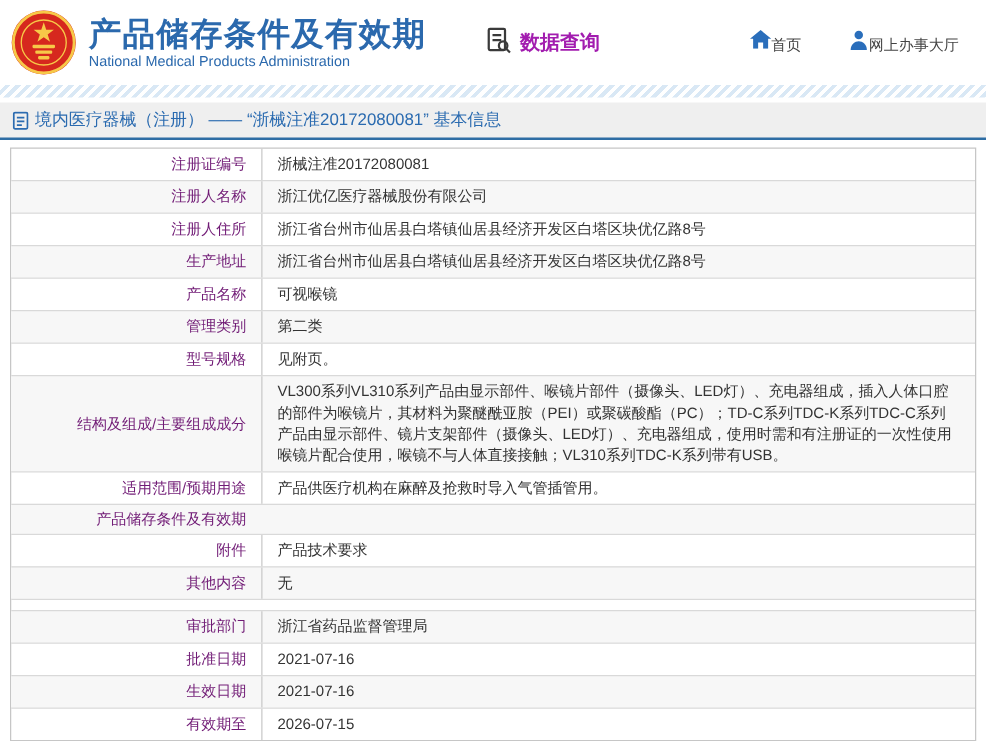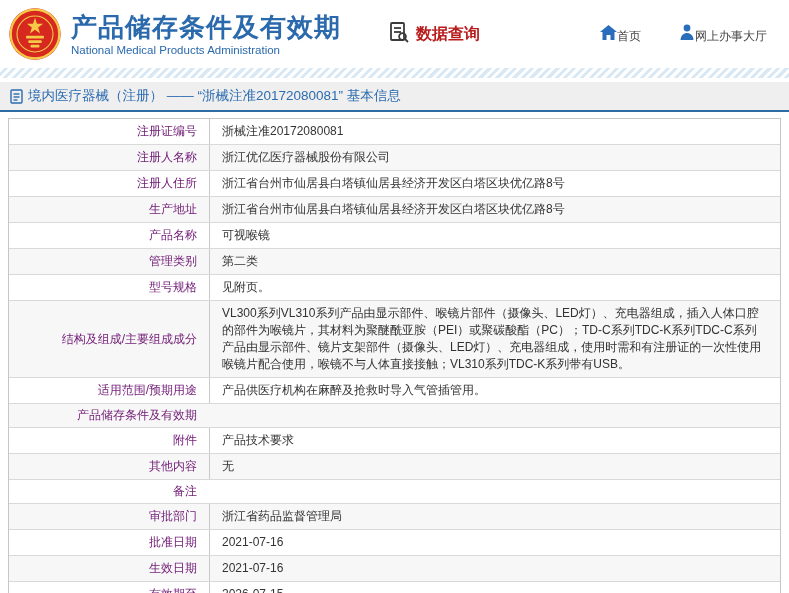--- a/index.html
+++ b/index.html
@@ -7,21 +7,21 @@
     font-family: "Liberation Sans", "DejaVu Sans", sans-serif; }
 
   
   .header { height: 68px; display: flex; align-items: center; padding: 0 22px 0 8px; background:#fff; }
   .logo-group { display: flex; align-items: center; cursor: pointer; }
   .emblem { width: 54px; height: 54px; flex: 0 0 auto; }
   .org-names { margin-left: 9px; }
   .org-cn { font-size: 26px; font-weight: bold; color: #2b69ad; letter-spacing: 1px; line-height: 30px; }
   .org-en { font-size: 11.5px; color: #2b69ad; margin-top: 2px; }
   .query-group { display: flex; align-items: center; margin-left: 46px; cursor: pointer; }
-  .query-label { font-size: 16px; color: #b91c1c; font-weight: bold; margin-left: 5px; }
+  .query-label { font-size: 16px; color: #a21caf; font-weight: bold; margin-left: 5px; }
   .header-spacer { flex: 1; }
   .nav-item { display: flex; flex-direction: row; align-items: center; margin-left: 38px; cursor: pointer; }
   .nav-item .nav-label { font-size: 12px; color: #444; margin-top: 4px; white-space: nowrap; }
 
   
   .stripe-band { height: 10px; background: repeating-linear-gradient(135deg,
       #ffffff 0px, #ffffff 3px, #d9e8f5 3px, #d9e8f5 6px); }
 
   
   .title-bar { margin-top: 4px; height: 30px; background: #efefef;
@@ -158,21 +158,20 @@
     </div>
     <div class="row">
       <div class="cell-label">附件</div>
       <div class="cell-value">产品技术要求</div>
     </div>
     <div class="row">
       <div class="cell-label">其他内容</div>
       <div class="cell-value">无</div>
     </div>
     <div class="row no-divider">
-      <div class="cell-label">备注</div>
       <div class="cell-value"></div>
     </div>
     <div class="row">
       <div class="cell-label">审批部门</div>
       <div class="cell-value">浙江省药品监督管理局</div>
     </div>
     <div class="row">
       <div class="cell-label">批准日期</div>
       <div class="cell-value">2021-07-16</div>
     </div>

